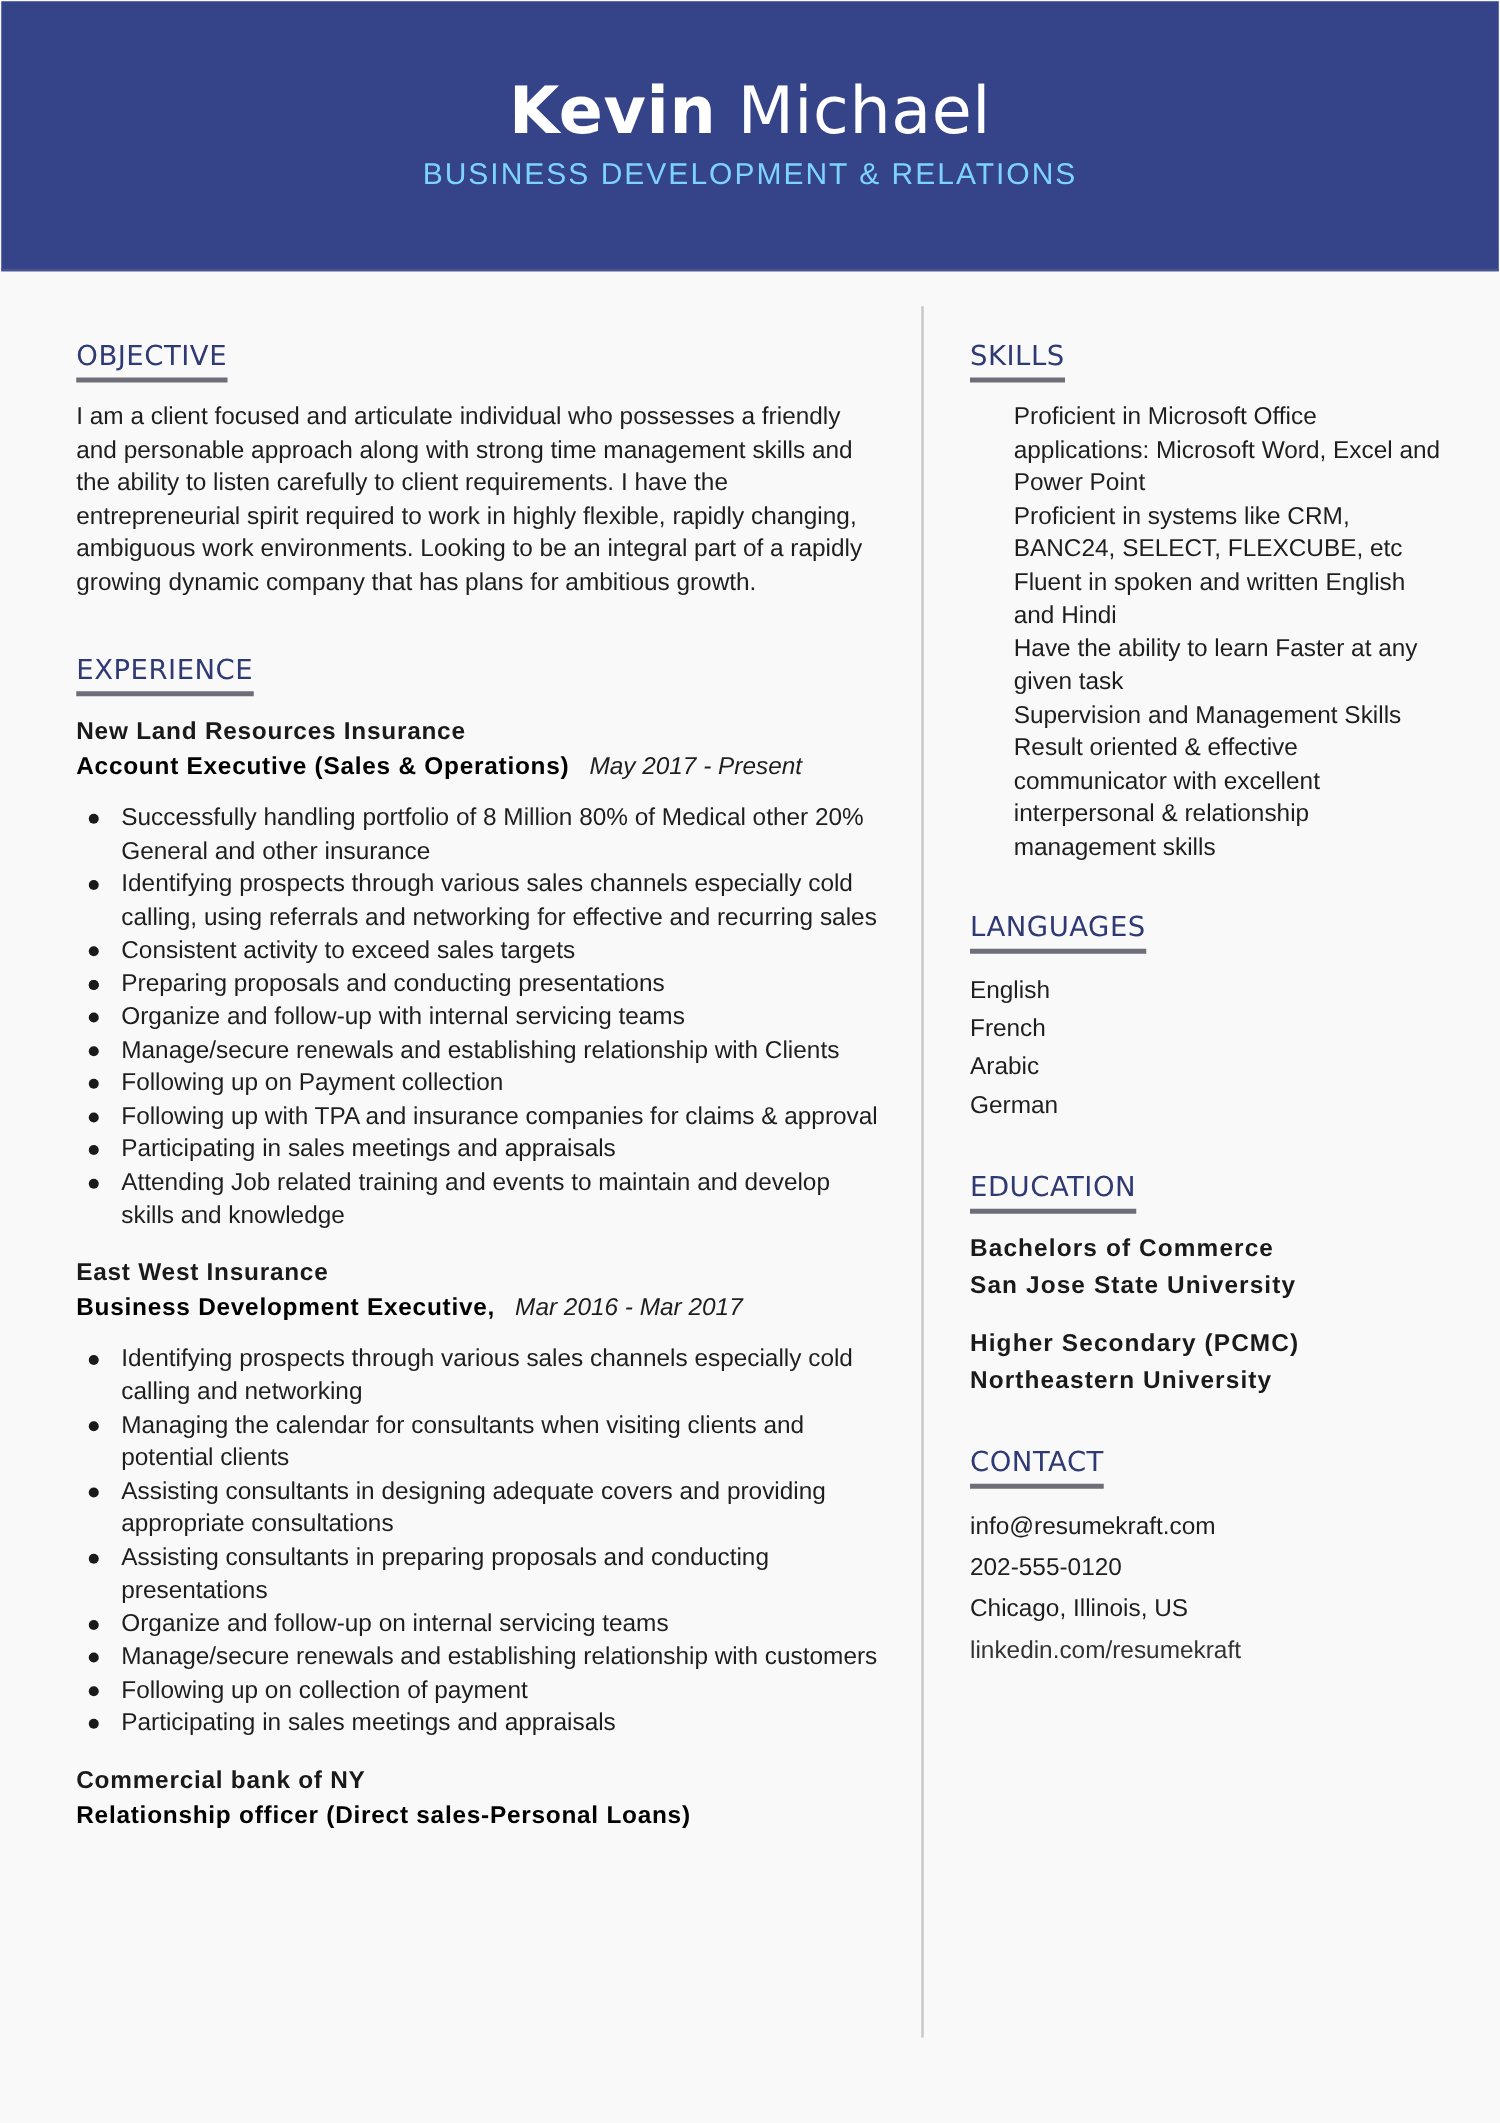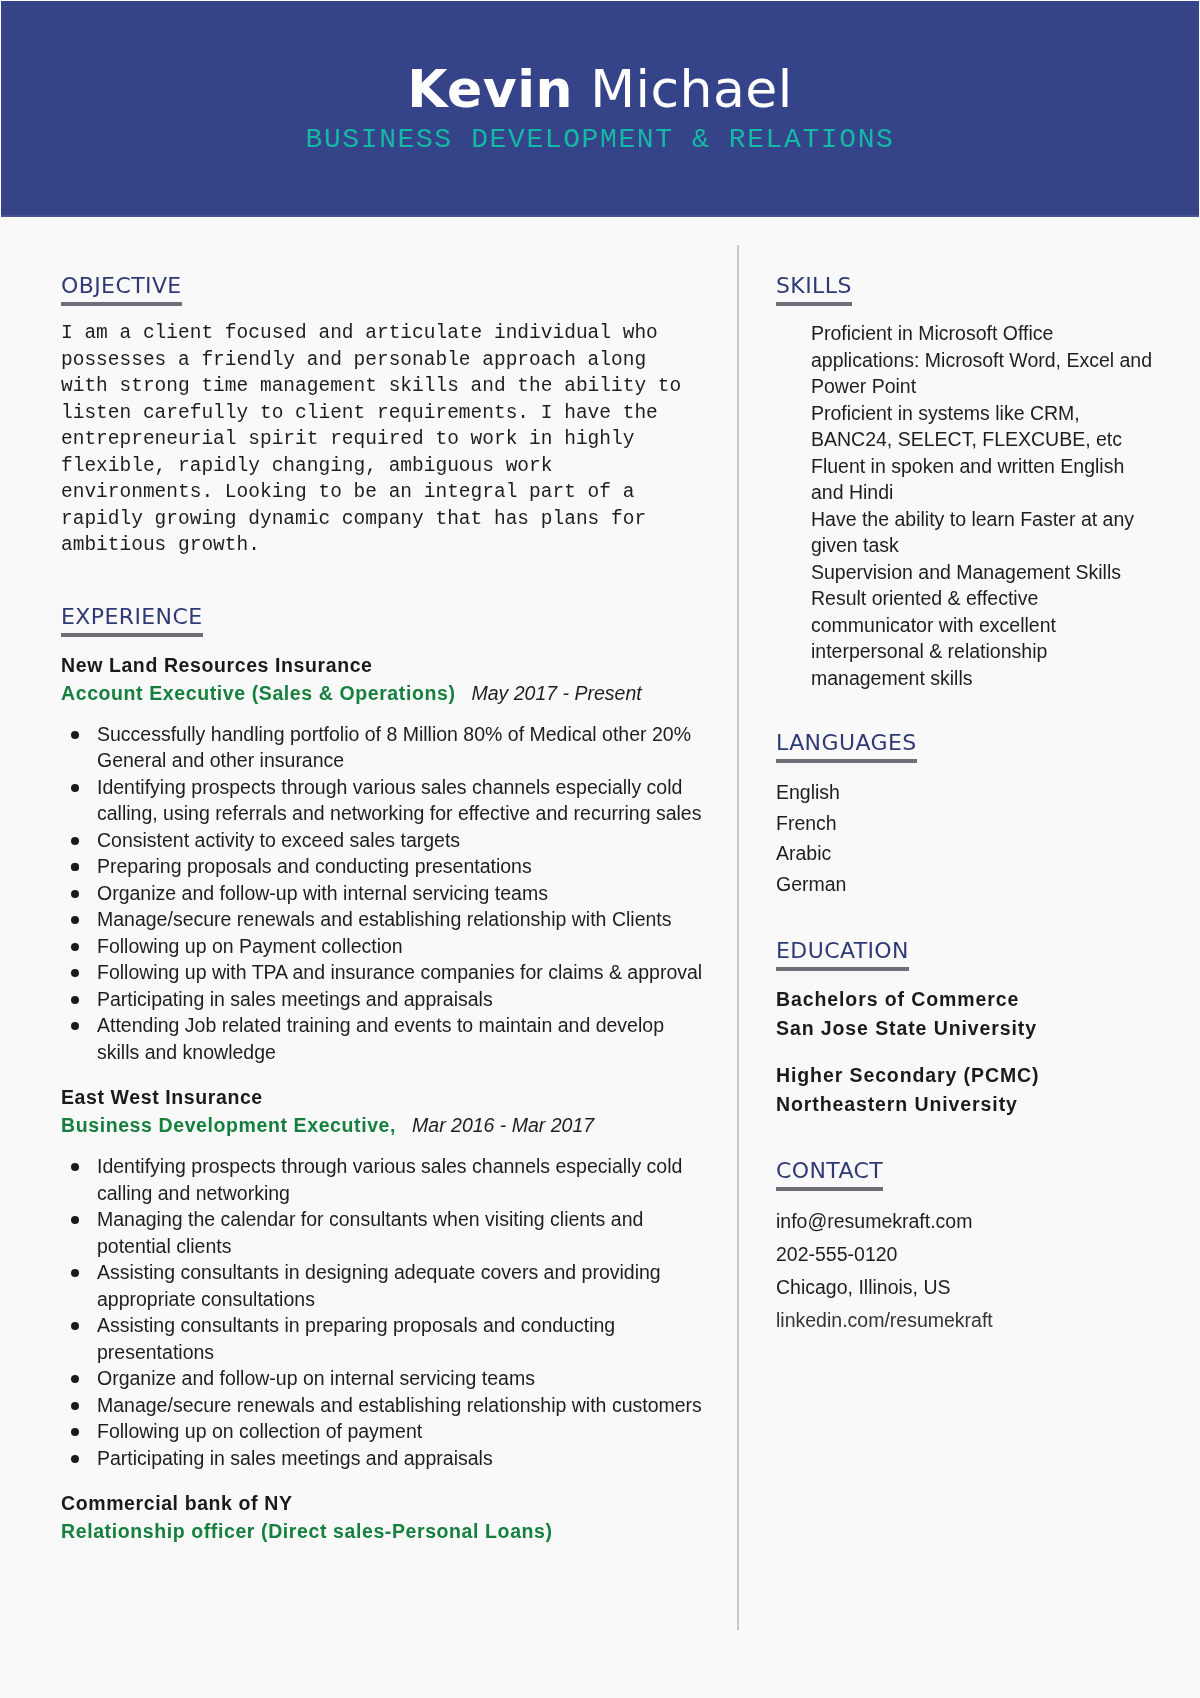--- a/index.html
+++ b/index.html
@@ -35,25 +35,25 @@
     font-size: 52px;
     line-height: 64px;
     letter-spacing: 0.5px;
   }
   .name .first { font-weight: bold; color: #ffffff; }
   .name .last { font-weight: normal; color: #ffffff; }
   .role {
     position: absolute;
     left: 0; right: 0;
     top: 127px;
-    font-size: 28px;
+    font-size: 24px;
     line-height: 24px;
     letter-spacing: 1.6px;
-    color: #14b8a6;
-    font-family: Liberation Mono, monospace;
+    color: #7dd3fc;
+    font-family: Liberation Sans, sans-serif;
   }
 
   
   .divider {
     position: absolute;
     left: 737px;
     top: 245px;
     width: 2px;
     height: 1385px;
     background: #c7c7c7;
@@ -85,42 +85,42 @@
     font-family: "DejaVu Sans", sans-serif;
   }
 
   
   .objective { margin-bottom: 44px; }
   .objective .para {
     margin-top: 14px;
     width: 640px;
     font-size: 19.5px;
     line-height: 26.5px;
-    font-family: Liberation Mono, monospace;
+    font-family: Liberation Sans, sans-serif;
   }
 
   
   .job { margin-top: 14px; }
   .job + .job { margin-top: 18px; }
   .company {
     font-size: 19.5px;
     line-height: 28px;
     font-weight: bold;
     color: #1a1a1a;
     letter-spacing: 0.6px;
     font-family: "Liberation Sans", "DejaVu Sans", sans-serif;
   }
   .title-line {
     font-size: 19.5px;
     line-height: 29px;
     font-family: "Liberation Sans", "DejaVu Sans", sans-serif;
   }
   .job-title {
     font-weight: bold;
-    color: #15803d;
+    color: #000000;
     letter-spacing: 0.6px;
   }
   .job-date {
     font-style: italic;
     color: #1e1e1e;
     margin-left: 16px;
   }
   .bullets {
     list-style: none;
     margin-top: 13px;

